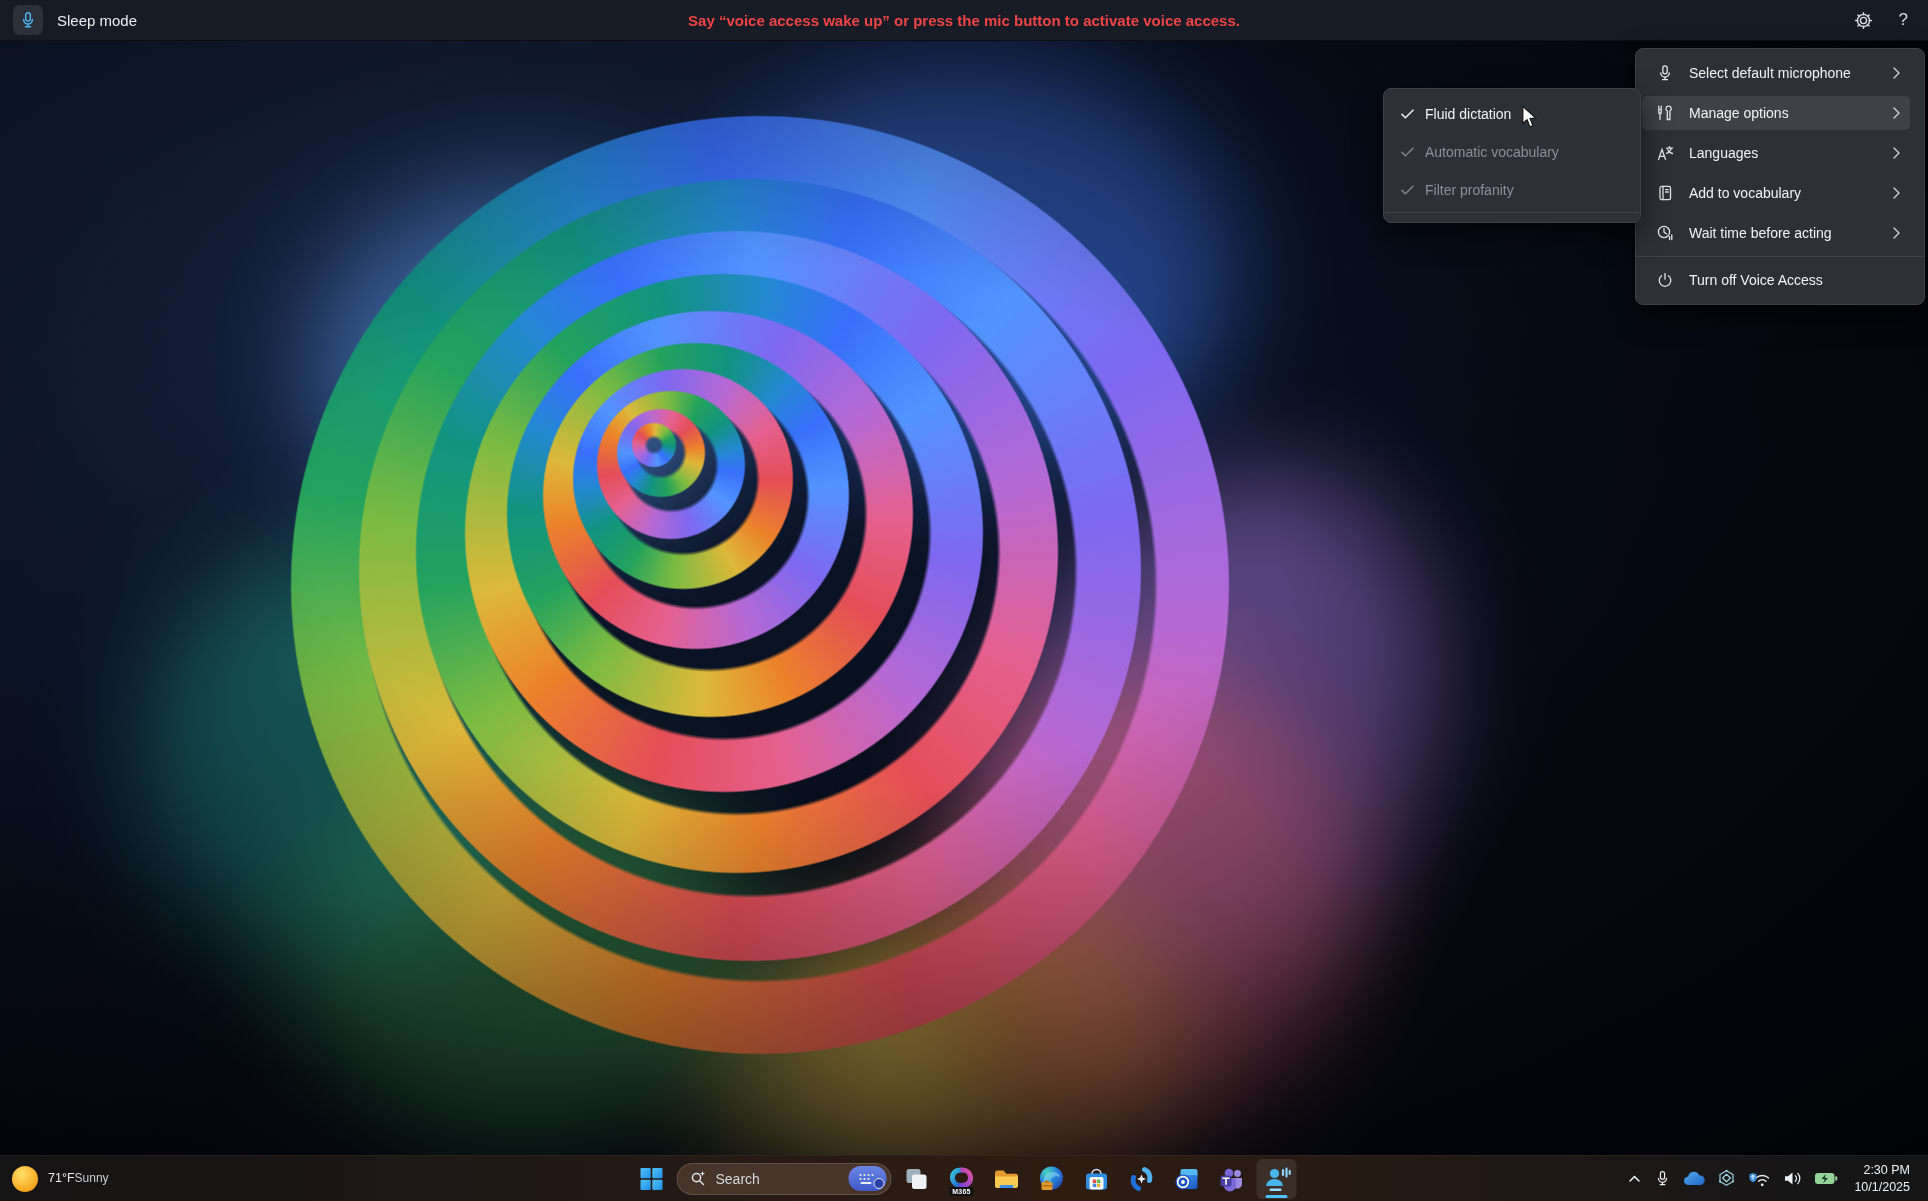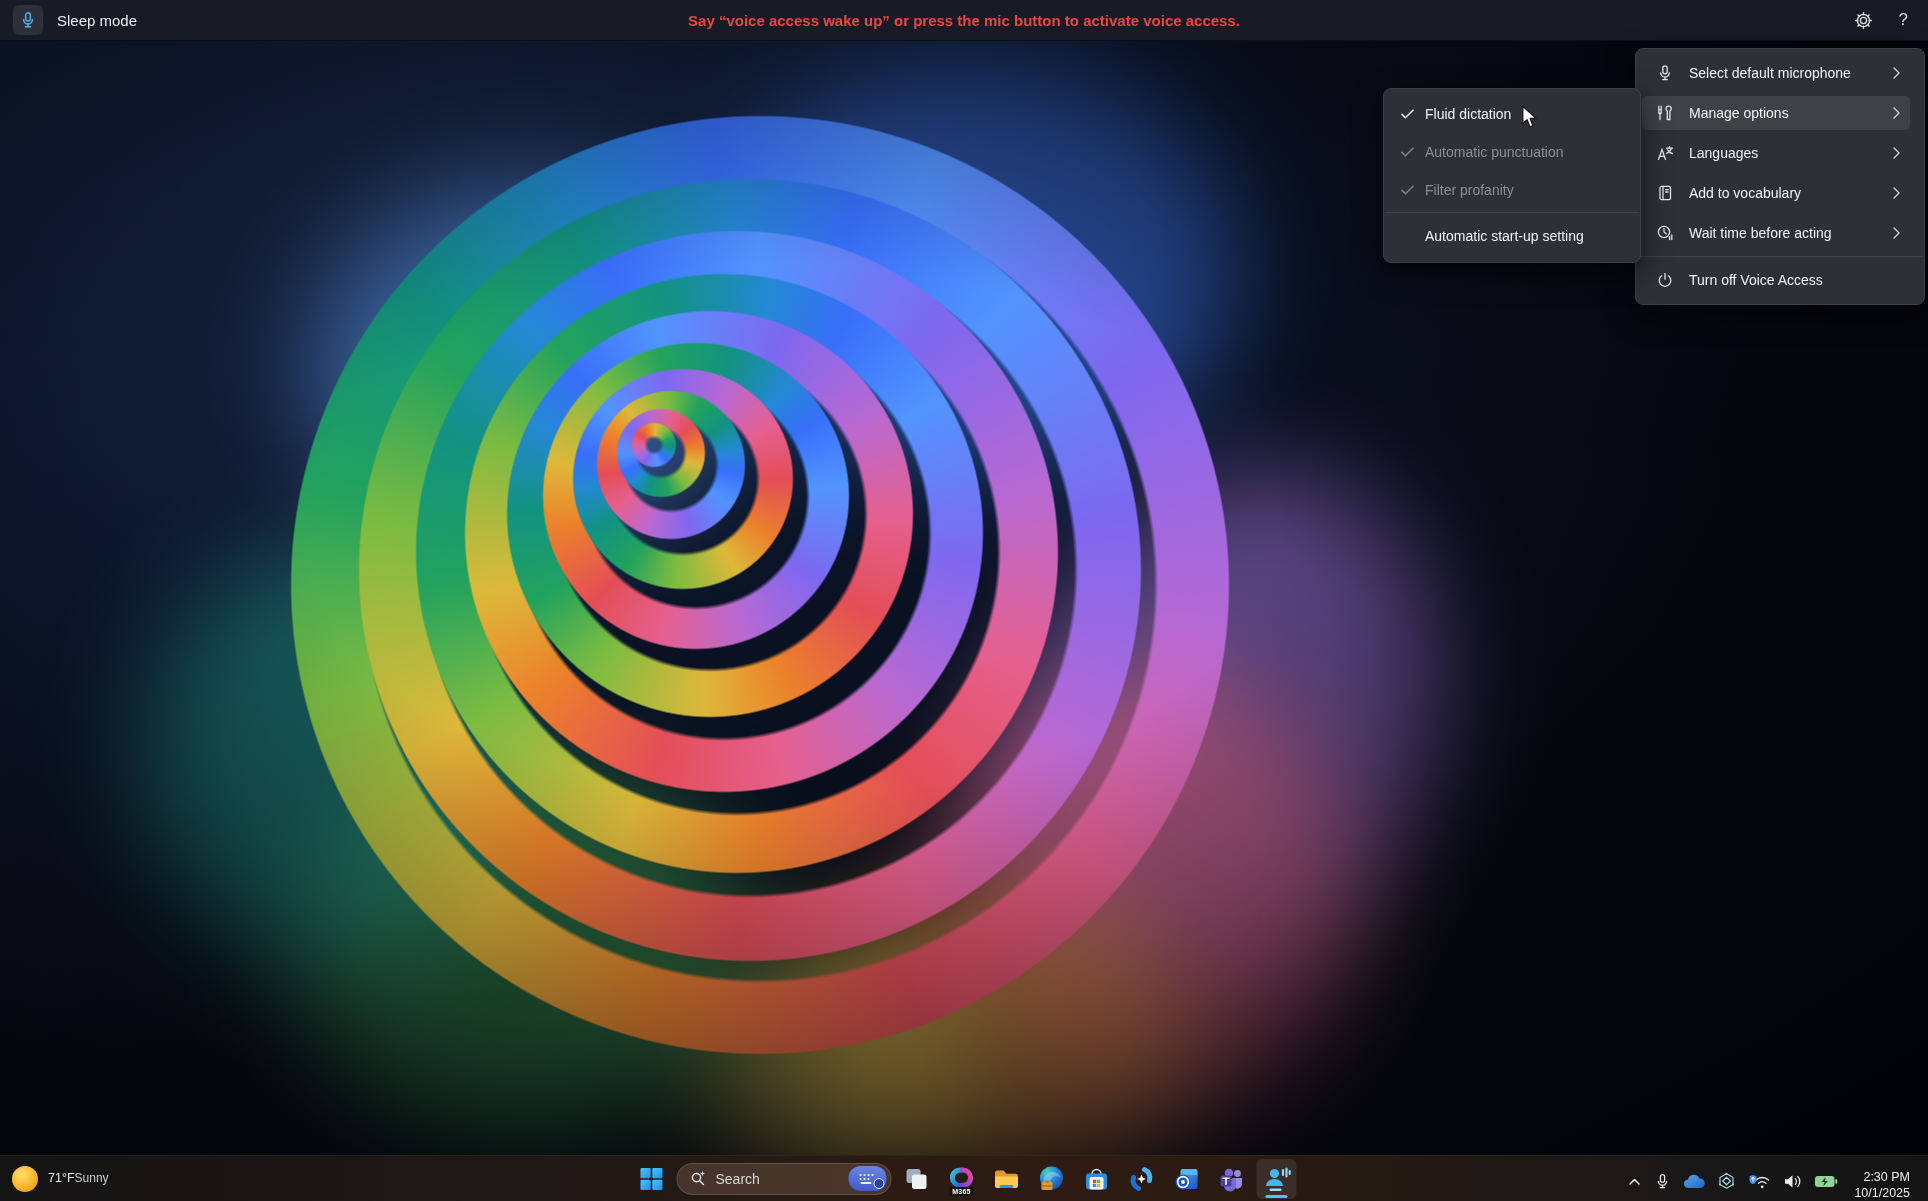--- a/index.html
+++ b/index.html
@@ -99,21 +99,21 @@
   .searchpill input::placeholder { color:#d8d8d8; opacity:1; }
   .kb-badge { width:38px; height:25px; border-radius:12px; flex:none; position:relative;
     background:linear-gradient(180deg,#6b86e4,#4059c8); display:flex; align-items:center; justify-content:center; }
   .kb-sub { position:absolute; right:2px; bottom:2px; width:11px; height:11px; border-radius:50%;
     background:#2c41a8; border:1px solid #dfe6ff; }
 
   .m365badge { position:absolute; bottom:3px; left:50%; transform:translateX(-50%);
     background:#111; color:#fff; font-size:7px; font-weight:700; padding:1px 3px;
     border-radius:2px; letter-spacing:.2px; }
 
-  .tb-tray { margin-left:auto; display:flex; align-items:flex-end; height:100%; padding-right:10px; }
+  .tb-tray { margin-left:auto; display:flex; align-items:center; height:100%; padding-right:10px; }
   .tray-btn { height:40px; border-radius:6px; display:flex; align-items:center;
     justify-content:center; padding:0 6px; }
   .tray-clock { display:flex; flex-direction:column; align-items:flex-end; line-height:1.3;
     color:#eceff1; font-size:12.5px; padding:0 8px 0 10px; }
 </style>
 </head>
 <body>
 
 <div class="voicebar">
   <div class="vb-left">
@@ -174,35 +174,31 @@
         </svg>
     </span>
     <span class="sm-label">Fluid dictation</span>
   </div>
   <div class="sm-item disabled">
     <span class="sm-check">
       <svg width="13" height="11" viewBox="0 0 13 11">
           <path d="M1 5.4 l3.4 3.4 L12 1.2" stroke="#7d828a" stroke-width="1.6" fill="none" stroke-linecap="round" stroke-linejoin="round"></path>
         </svg>
     </span>
-    <span class="sm-label">Automatic punctuation</span>
+    <span class="sm-label">Automatic vocabulary</span>
   </div>
   <div class="sm-item disabled">
     <span class="sm-check">
       <svg width="13" height="11" viewBox="0 0 13 11">
           <path d="M1 5.4 l3.4 3.4 L12 1.2" stroke="#7d828a" stroke-width="1.6" fill="none" stroke-linecap="round" stroke-linejoin="round"></path>
         </svg>
     </span>
     <span class="sm-label">Filter profanity</span>
   </div>
   <div class="menu-sep"></div>
-  <div class="sm-item" style="height:40px">
-    <span class="sm-check"></span>
-    <span class="sm-label">Automatic start-up setting</span>
-  </div>
 </div>
 
 <div class="menu mainmenu">
   <div class="menu-item">
     <div class="row">
       <span class="mi-icon">
         <svg width="18" height="18" viewBox="0 0 18 18">
             <g stroke="#e4e6e9" stroke-width="1.3" fill="none" stroke-linecap="round">
           <rect x="6.8" y="1.8" width="4.4" height="8" rx="2.2"></rect>
               <path d="M4.7 8.8 a4.3 4.3 0 0 0 8.6 0"></path>

